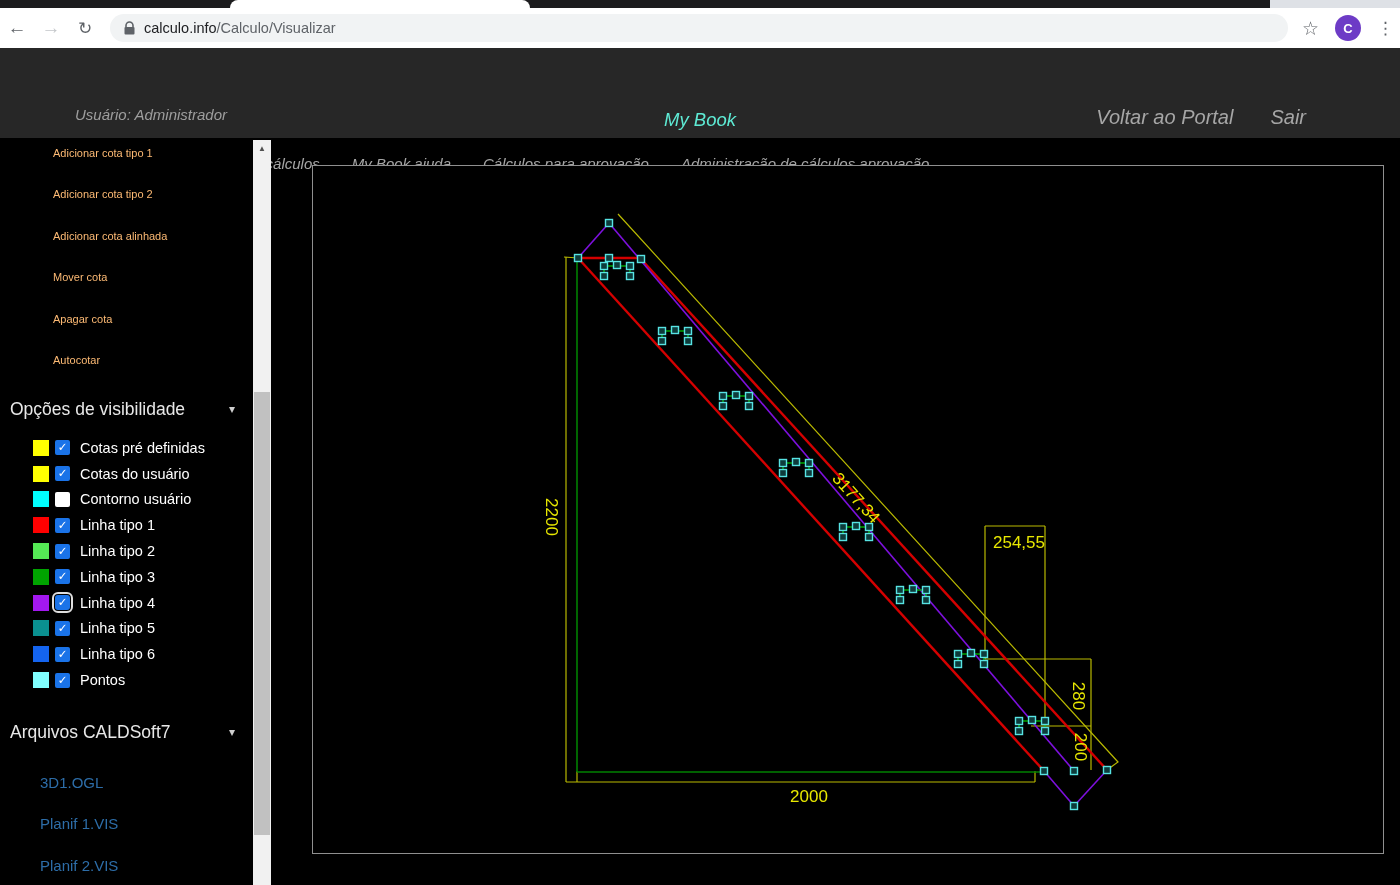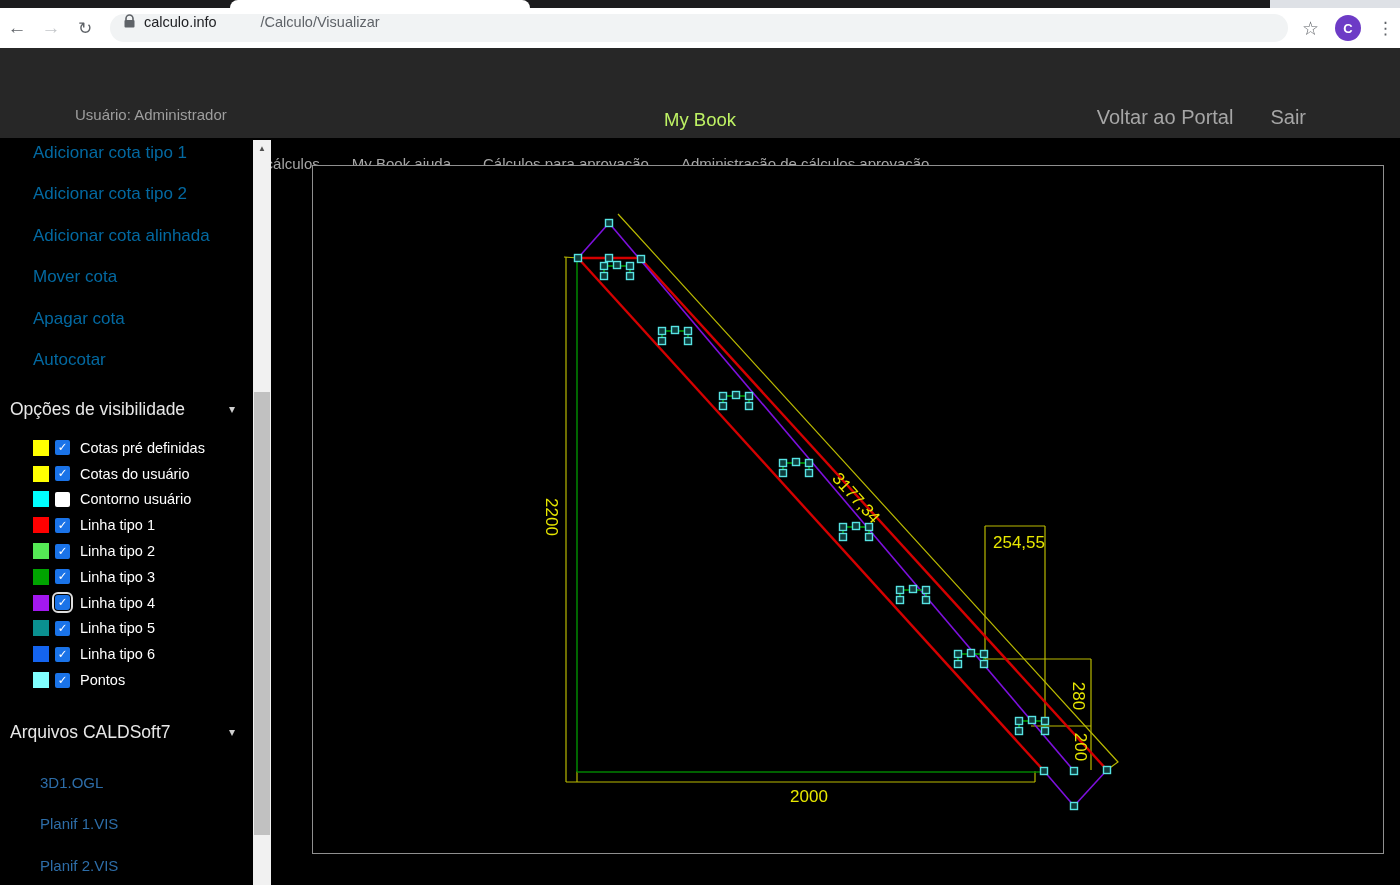--- a/index.html
+++ b/index.html
@@ -15,44 +15,44 @@
   .strip-right { position:absolute; right:0; top:0; width:130px; height:8px; background:#dee1e6; }
   .toolbar {
     position:absolute; top:8px; left:0; width:1400px; height:40px; background:#ffffff;
     display:flex; align-items:center;
   }
   .navbtn { width:34px; text-align:center; font-size:19px; color:#5f6368; cursor:pointer; }
   .navbtn.disabled { color:#c3c6c9; }
   .navbtn.reload { font-size:17px; }
   .omnibox {
     margin-left:8px; width:1178px; height:28px; background:#f1f3f4; border-radius:14px;
-    display:flex; align-items:flex-start; padding:0 14px; color:#202124; font-size:14.5px;
+    display:flex; align-items:center; padding:0 14px; color:#202124; font-size:14.5px;
   }
   .omnibox .host { color:#202124; }
-  .omnibox .path { color:#5f6368;padding-left:44px; }
+  .omnibox .path { color:#5f6368; }
   .lock { margin-right:9px; display:inline-flex; }
   .tool-right { display:flex; align-items:center; margin-left:14px; gap:16px; }
   .star { font-size:19px; color:#5f6368; }
   .avatar { width:26px; height:26px; border-radius:50%; background:#6d3bc6; color:#fff;
     font-size:13px; font-weight:bold; display:flex; align-items:center; justify-content:center; }
   .kebab { font-size:17px; color:#5f6368; letter-spacing:0; }
 
   
-  .appheader { position:absolute; top:48px; left:0; width:1400px; height:90px; background:#272727; }
+  .appheader { position:absolute; top:48px; left:0; width:1400px; height:90px; background:#272727;font-style:italic; }
   .user-label { position:absolute; left:75px; top:58px; font-size:15px; color:#9e9e9e; }
-  .app-title { position:absolute; left:0; top:61px; width:100%; text-align:center; font-size:18.5px; color:#bef264; }
+  .app-title { position:absolute; left:0; top:61px; width:100%; text-align:center; font-size:18.5px; color:#5eead4; }
   .hdr-links { position:absolute; right:94px; top:58px; display:flex; gap:37px; font-size:20px; color:#a6a6a6; }
   .hdr-links div { cursor:pointer; }
   .nav-menu { position:absolute; left:76px; top:107px; display:flex; gap:32px; font-size:15px; color:#a6a6a6; }
   .nav-item { cursor:pointer; white-space:nowrap; }
 
   
   .sidebar { position:absolute; top:138px; left:0; width:253px; height:747px; overflow:hidden; background:#000; }
   .tool-list { list-style:none; margin:0; padding:5px 0 0 33px; }
-  .tool-list li { margin-bottom:21.4px; line-height:20px; font-size:17px; color:#0369a1; cursor:pointer; }
+  .tool-list li { margin-bottom:21.4px; line-height:20px; font-size:11px; color:#fdba74; cursor:pointer;margin-left:20px; }
   .section-hdr { margin:28px 0 0 0; padding:0 18px 0 10px; display:flex; justify-content:space-between; align-items:center;
     color:#e8e8e8; font-size:17.5px; line-height:22px;gap:8px; }
   .section-hdr .caret { color:#cfcfcf; font-size:12px; }
   .opt-list { margin-top:15px; }
   .opt-row { height:25.8px; display:flex; align-items:center; padding-left:33px; }
   .swatch { width:16px; height:16px; flex:0 0 16px; }
   .cb { width:15px; height:15px; margin-left:6px; flex:0 0 15px; border-radius:2px; background:#fff;
     display:flex; align-items:center; justify-content:center; font-size:11.5px; line-height:15px; color:#fff; }
   .cb.checked { background:#1a73e8; }
   .cb.focused { outline:2px solid #dedede; outline-offset:1px; border-radius:3px; }

